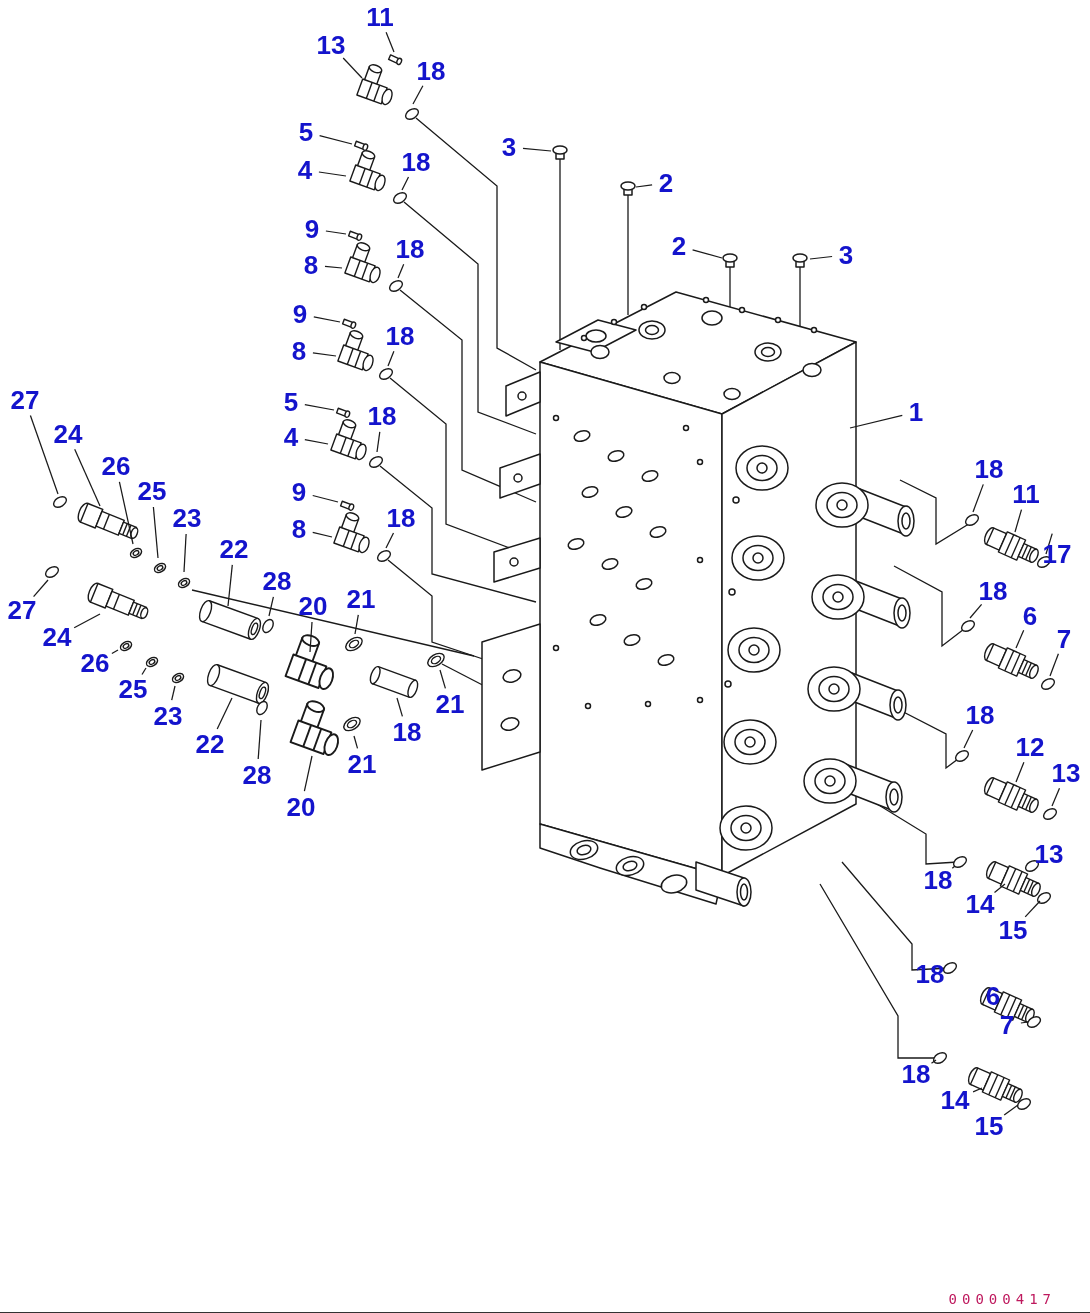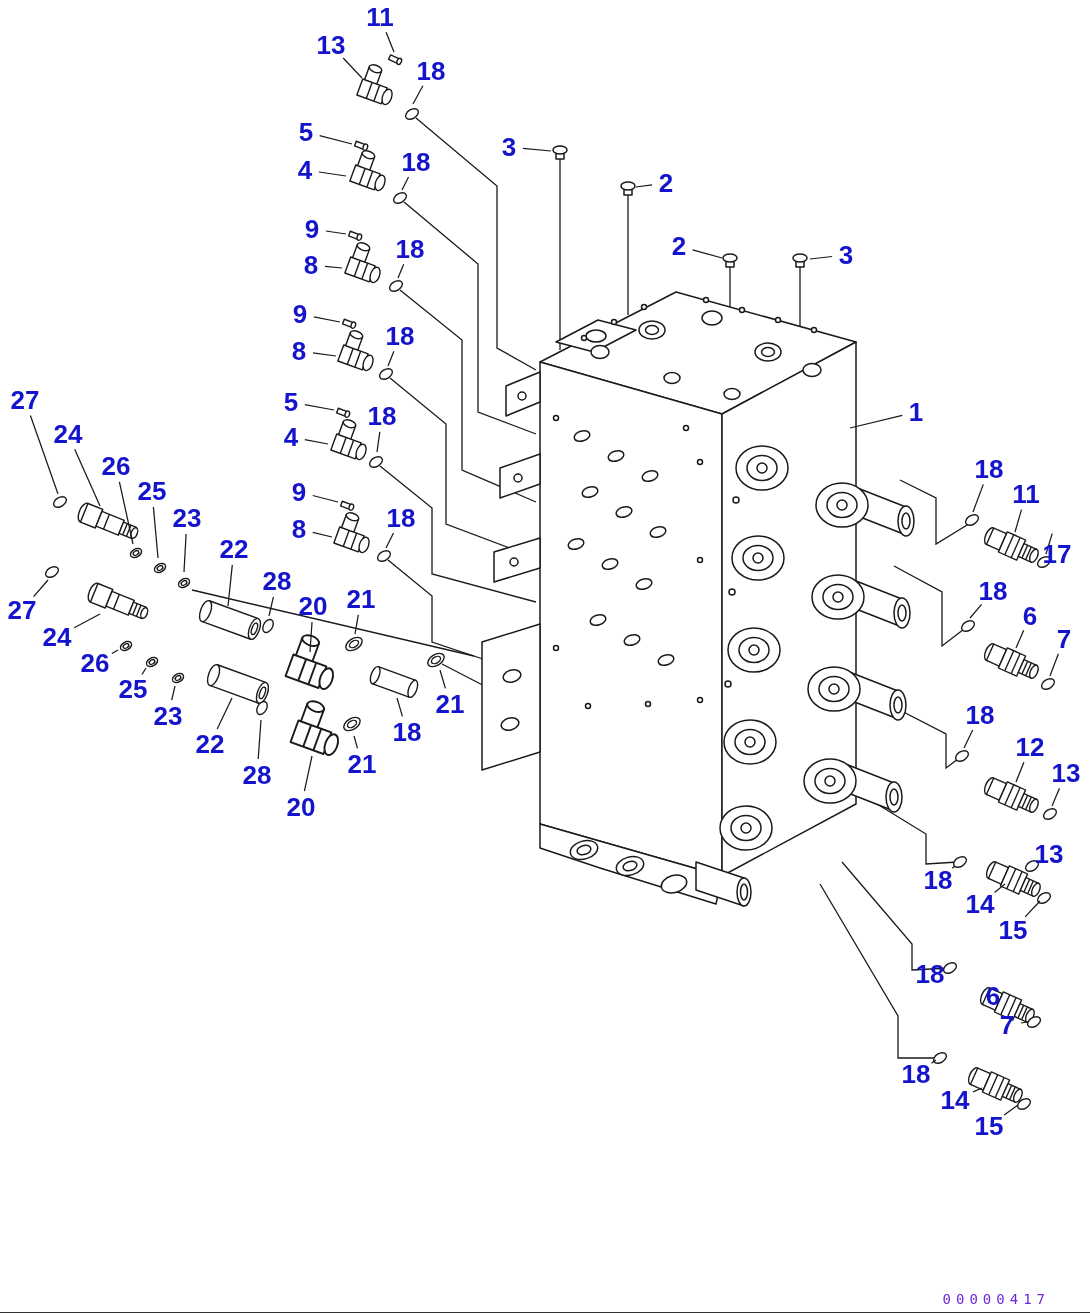--- a/index.html
+++ b/index.html
@@ -12,21 +12,21 @@
   #diagram *{vector-effect:none}
   .callout{
     position:absolute;transform:translate(-50%,-50%);
     font-weight:700;font-size:26px;line-height:1;white-space:nowrap;
     color:var(--label-color,#1414cc);
     font-family:"Liberation Sans",sans-serif;
   }
   #callout-layer{position:absolute;inset:0;pointer-events:none}
   #callout-lines line{stroke:#1a1a1a;stroke-width:1.25}
   #doc-number{
-    position:absolute;right:40px;bottom:6px;color:#6d28d9;
+    position:absolute;right:34px;bottom:6px;color:#be185d;
     font-family:"DejaVu Sans Mono",monospace;font-size:14px;letter-spacing:5px;
   }
   #bottom-rule{position:absolute;left:0;right:0;bottom:0;border-top:1.5px solid #333;height:0}
 </style>
 </head>
 <body>
 
 <div id="stage">
 
   <svg id="diagram" width="1090" height="1313" viewBox="0 0 1090 1313" xmlns="http://www.w3.org/2000/svg">

